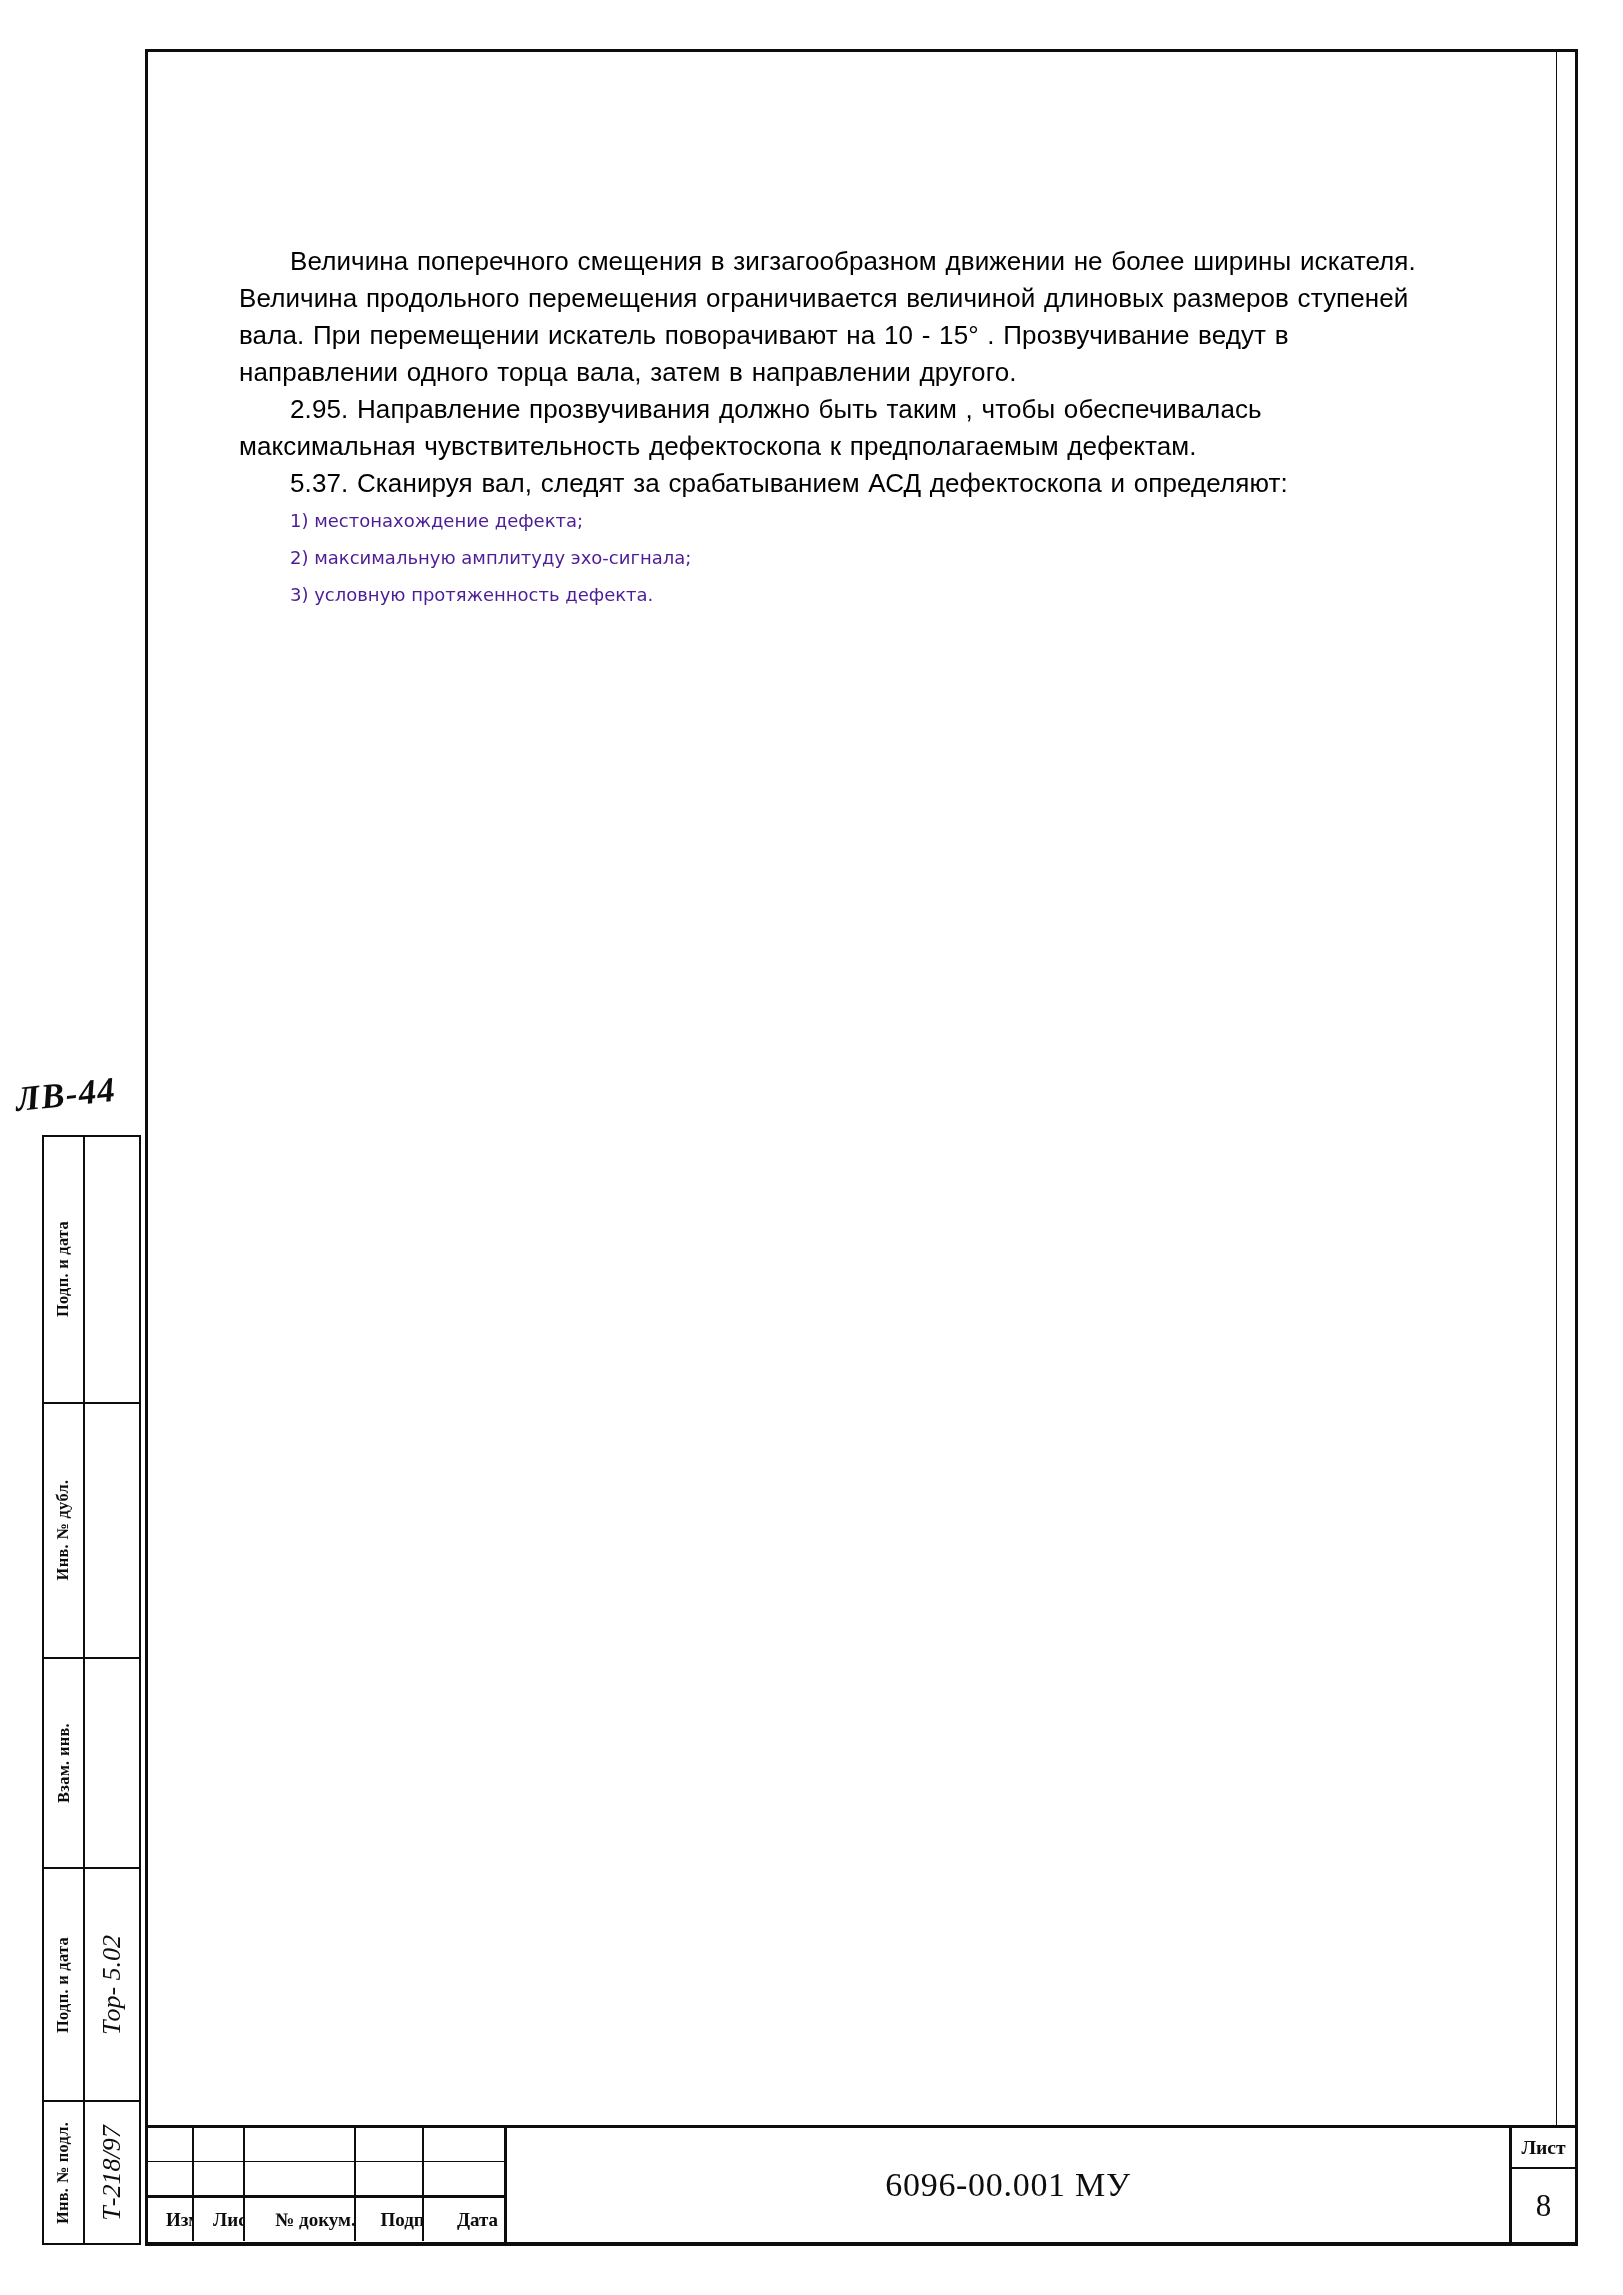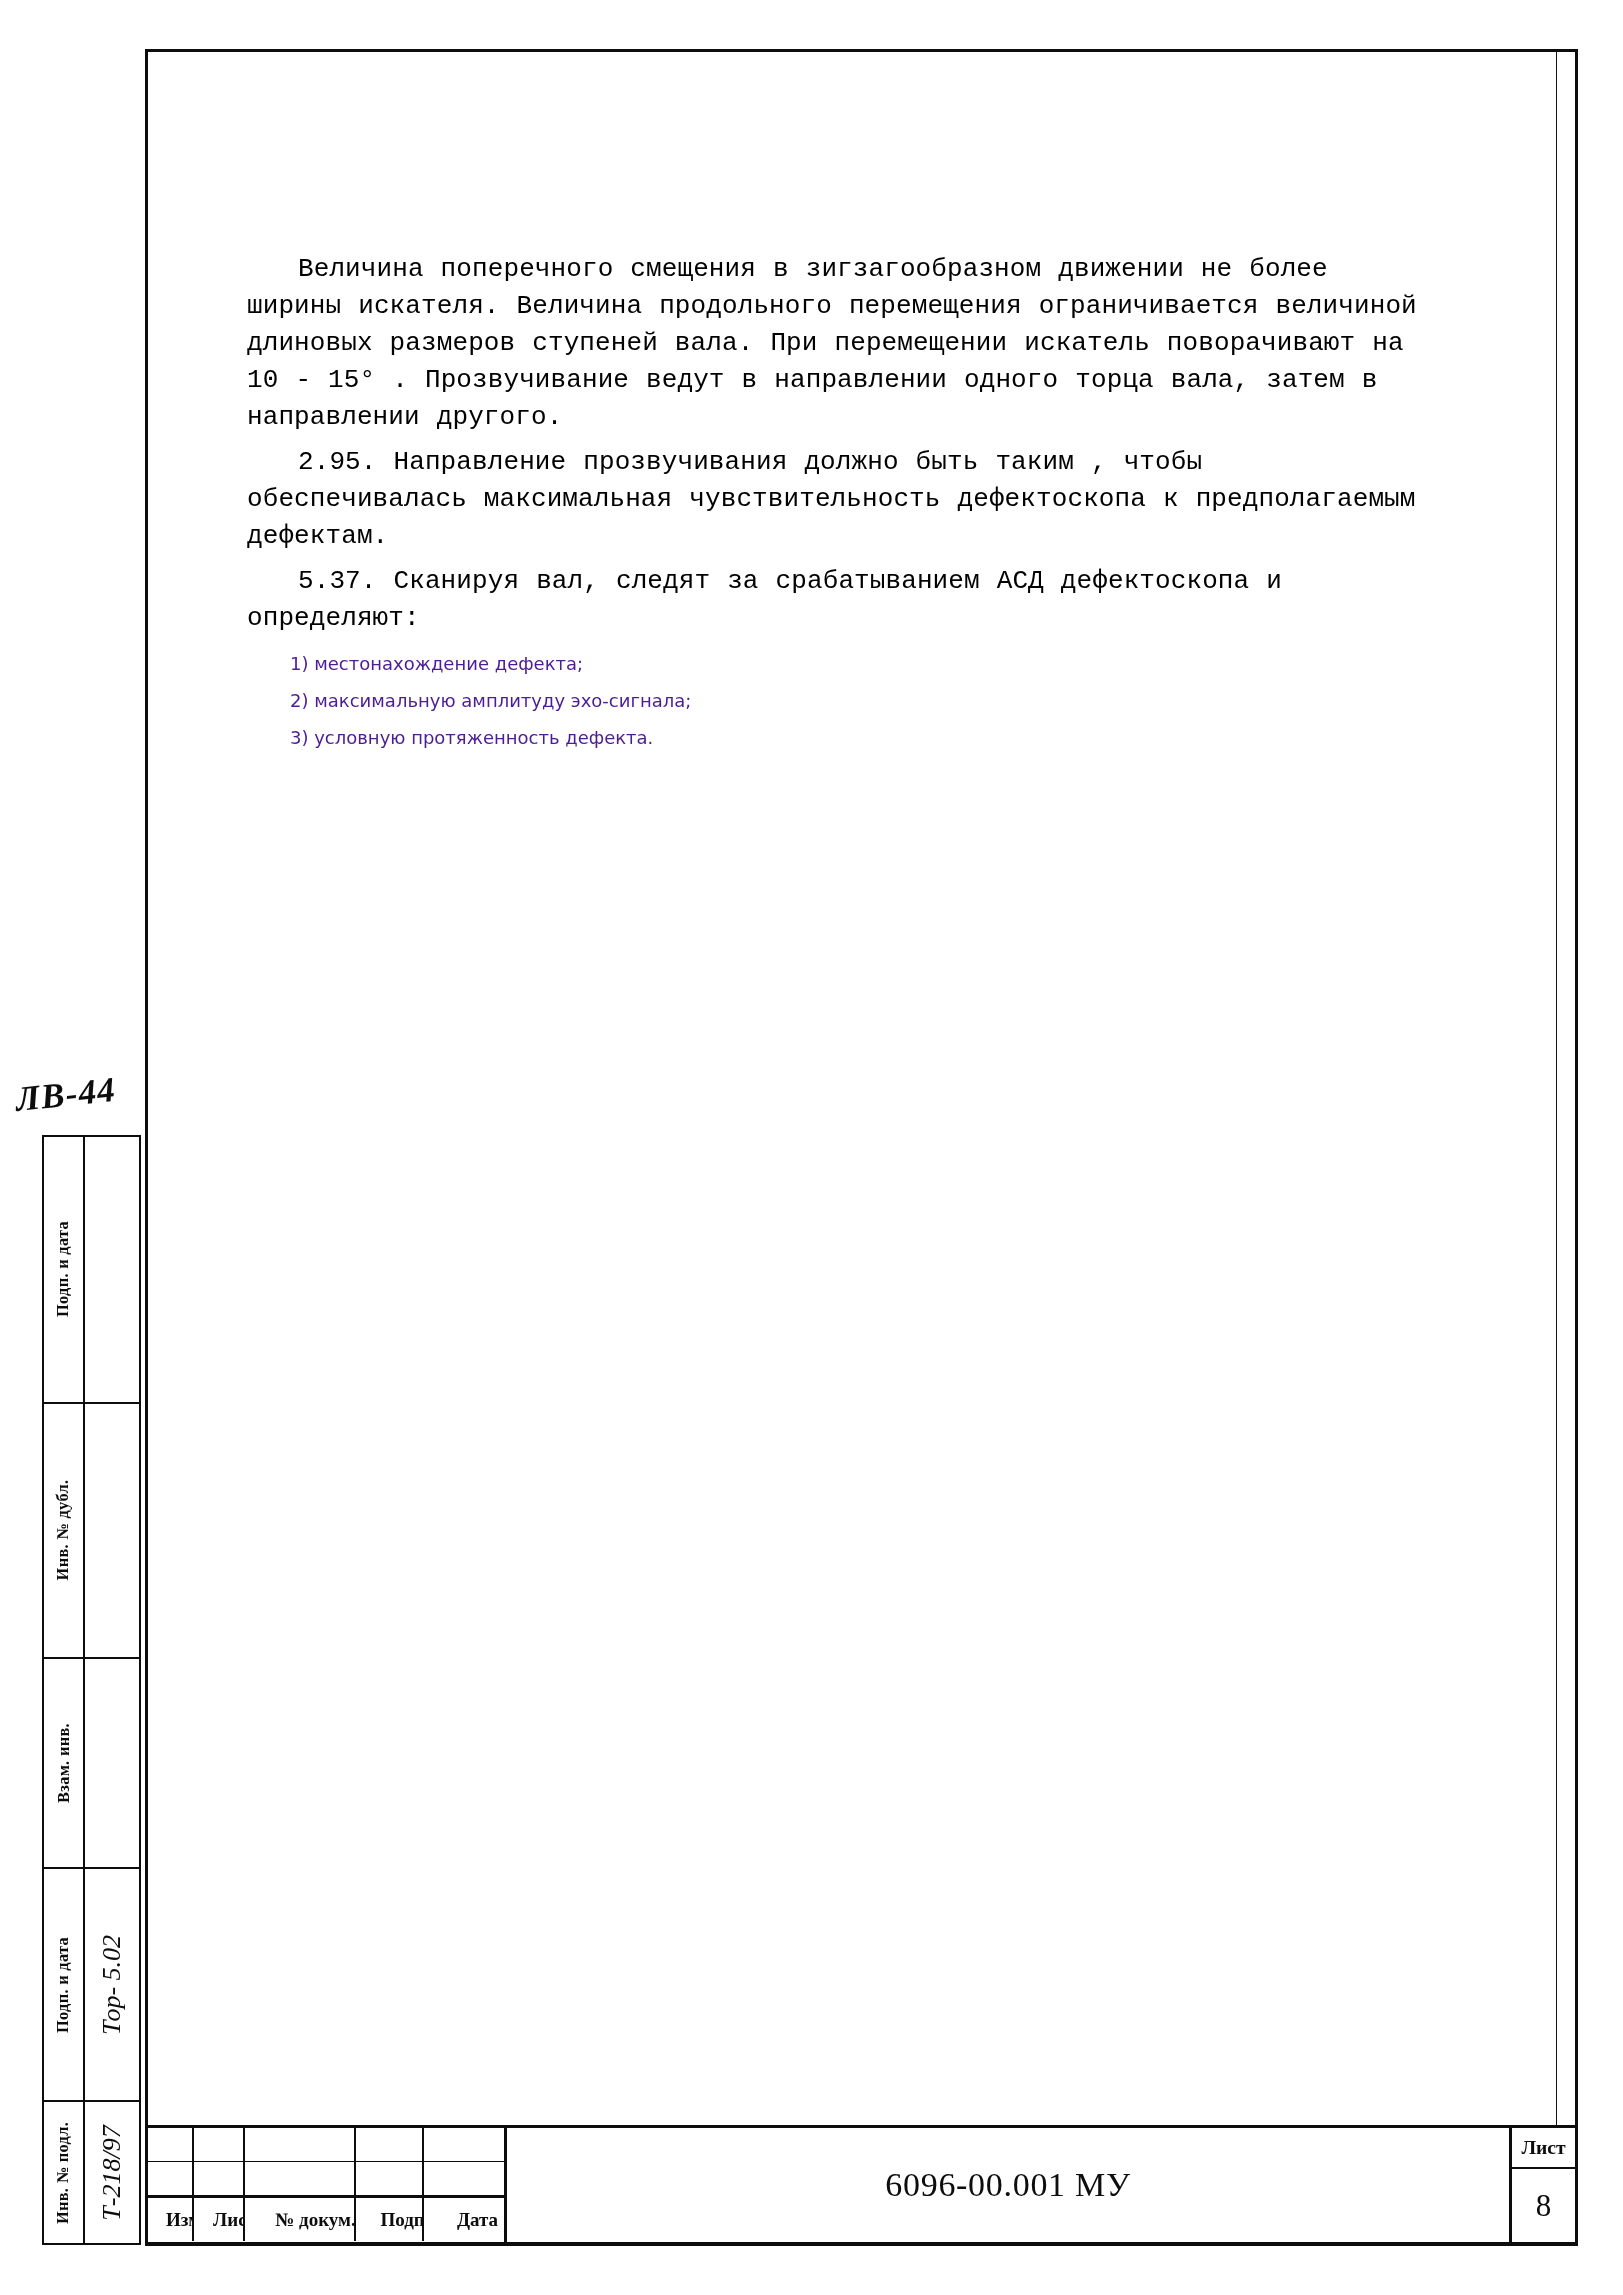--- a/index.html
+++ b/index.html
@@ -45,27 +45,27 @@
   }
 
   
   #text-block {
     position: absolute;
     left: 239px;
     top: 243px;
     width: 1201px;
   }
   .para {
-    font-family: Liberation Mono, monospace;
+    font-family: Liberation Sans, sans-serif;
     font-size: 26px;
     line-height: 37px;
     color: #000;
     text-align: justify;
     text-justify: inter-word;
-    margin: 8px;
+    margin: 0;
     letter-spacing: 0.1px;
     word-spacing: 1.3px;
   }
   .para.indent { text-indent: 51px; }
   .para.last-line-left { text-align: left; }
   .list-item {
     font-family: "DejaVu Sans", "Liberation Sans", sans-serif;
     font-size: 18px;
     line-height: 37px;
     color: #4c1d95;

